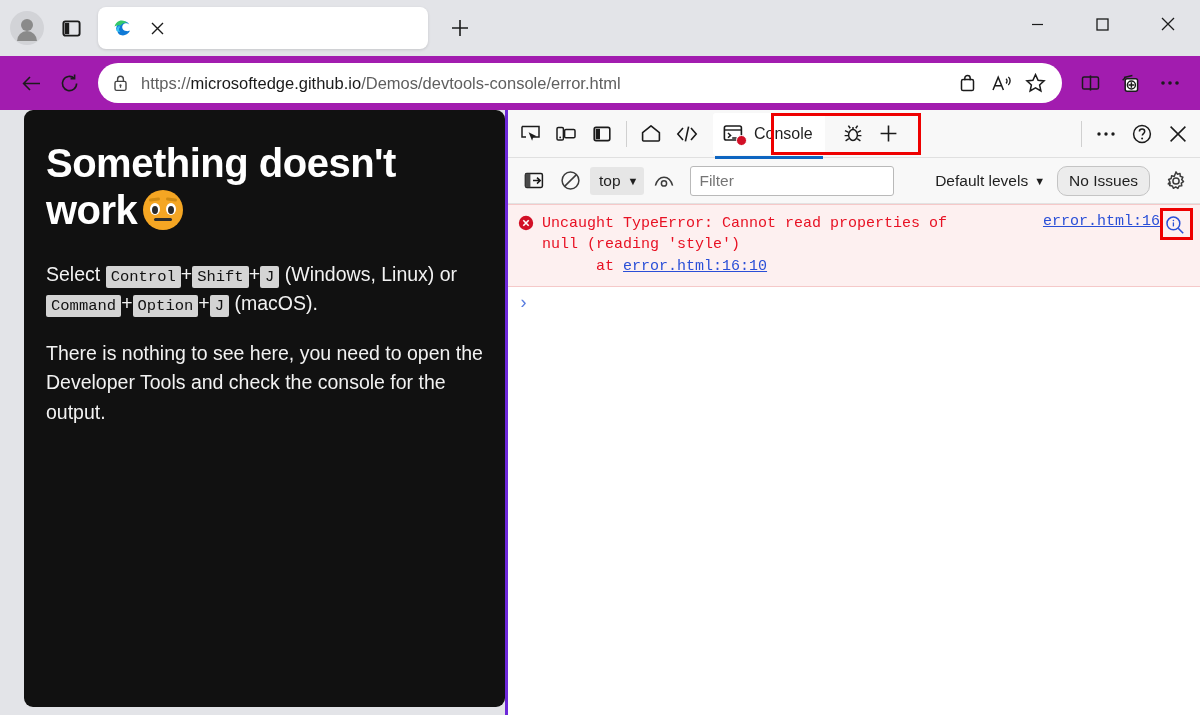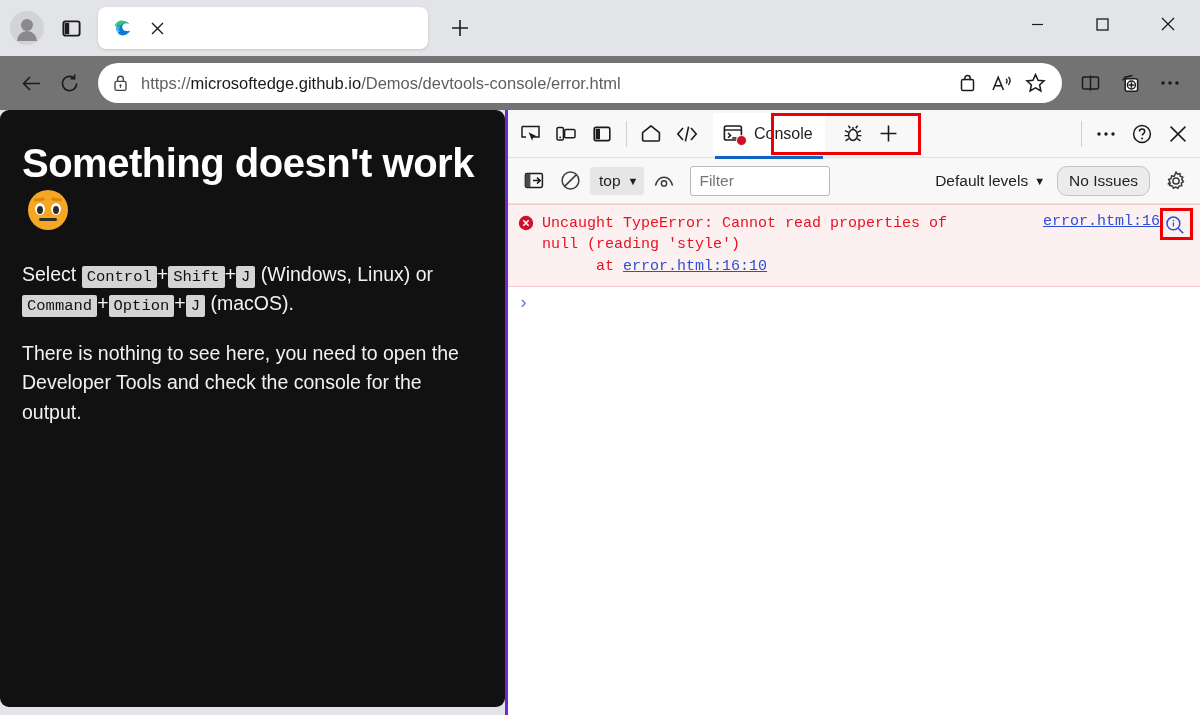--- a/index.html
+++ b/index.html
@@ -70,21 +70,21 @@
   .wincontrols div {
     width: 65px; height: 48px;
     display: flex; align-items: center; justify-content: center;
   }
 
   
   .navbar {
     height: 54px; flex: 0 0 54px;
     display: flex; align-items: center;
     padding: 0 10px 0 12px;
-    background: #737373;
+    background: #a21caf;
   }
   .navbtn {
     width: 38px; height: 38px; border-radius: 5px;
     display: flex; align-items: center; justify-content: center;
     flex: 0 0 auto;
   }
   .omnibox {
     flex: 1 1 auto; height: 40px;
     background: #fff; border-radius: 20px;
     display: flex; align-items: center;
@@ -109,21 +109,21 @@
     display: flex; align-items: center; justify-content: center;
     border-radius: 5px;
   }
 
   
   .contentrow { flex: 1 1 auto; display: flex; min-height: 0; padding: 0 0 0 0; }
 
   
   .pagepane {
     width: 505px; flex: 0 0 505px;
-    padding: 0 0 8px 0;
+    padding: 0 0 8px 24px;
     display: flex;
   }
   .pageinner {
     flex: 1 1 auto;
     background: #111111;
     border-radius: 9px;
     overflow: hidden;
     padding: 30px 22px 0 22px;
     color: #fff;
   }
@@ -234,21 +234,21 @@
   }
   .ctx-select {
     display: flex; align-items: center;
     height: 28px; padding: 0 6px 0 9px;
     background: #e6e6e6; border-radius: 3px;
     font-size: 15.5px; color: #1f1f1f;
     margin: 0 2px;
   }
   .ctx-select .caret { margin-left: 7px; font-size: 11px; }
   .filter-input {
-    flex: 0 0 auto; width: 140px; height: 30px;
+    flex: 0 0 auto; width: 204px; height: 30px;
     border: 1px solid #b9b9b9; border-radius: 3px;
     background: #fff;
     font-size: 15.5px; color: #8a8a8a;
     padding: 0 8px;
     font-family: "Liberation Sans", sans-serif;
     margin-left: 8px;
   }
   .levels {
     display: flex; align-items: center;
     font-size: 15.5px; color: #1f1f1f;

